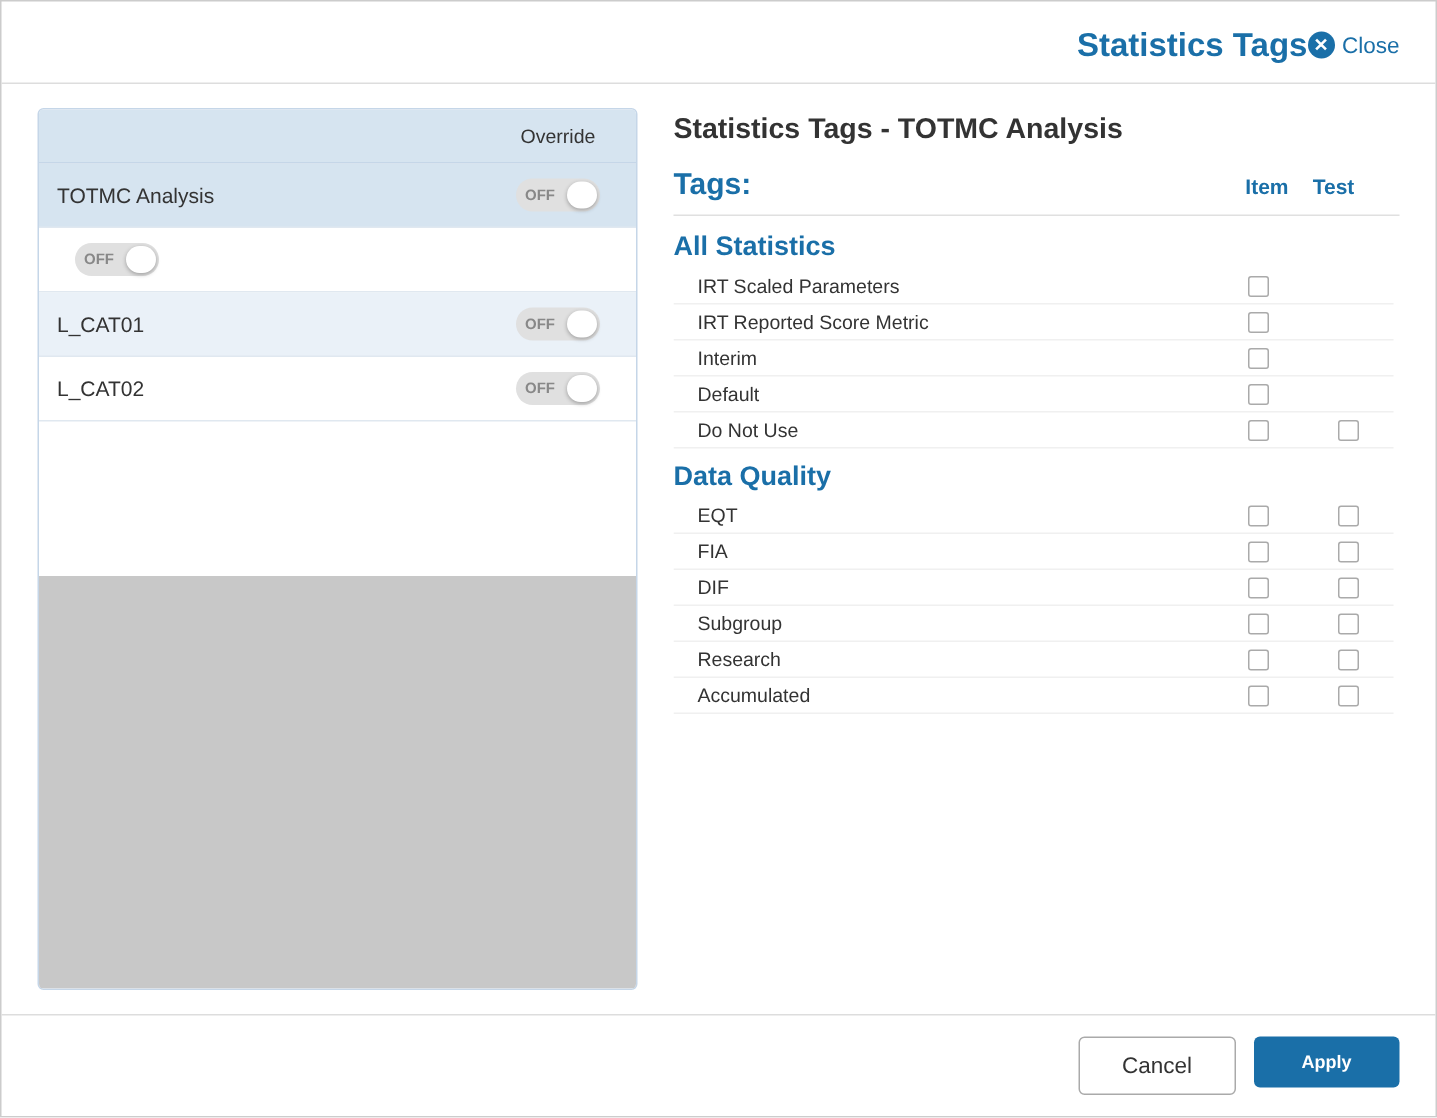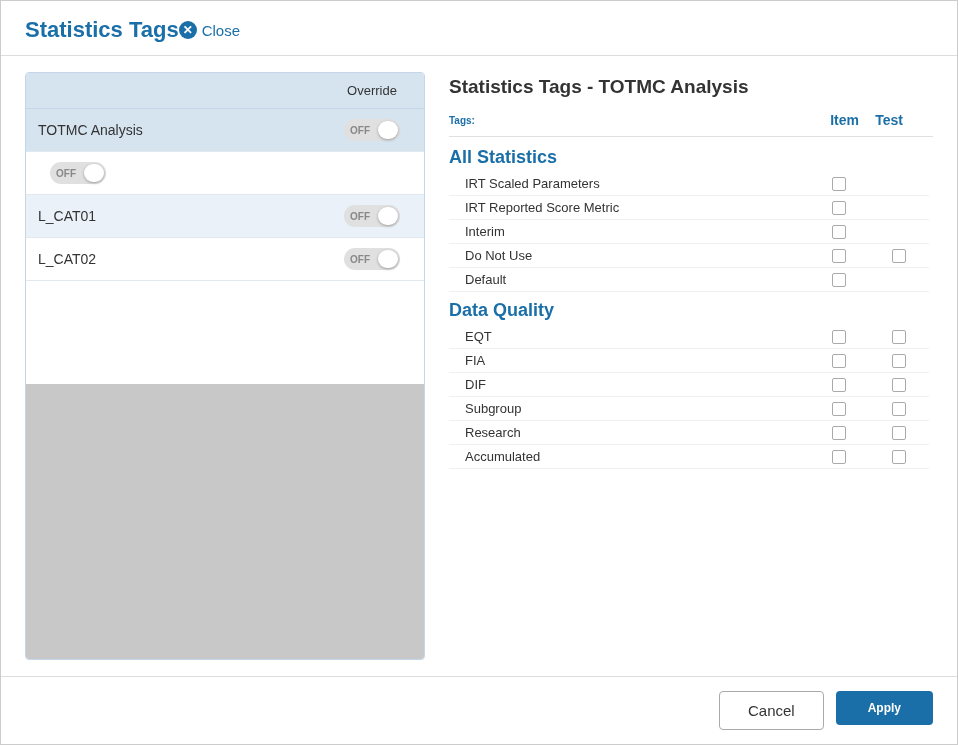--- a/index.html
+++ b/index.html
@@ -16,21 +16,21 @@
       width: 958px;
       min-height: 745px;
       background: #fff;
       border: 1px solid #ccc;
       display: flex;
       flex-direction: column;
     }
     .dialog-header {
       display: flex;
       align-items: center;
-      justify-content: flex-start;
+      justify-content: flex-end;
       padding: 16px 24px 12px 24px;
       border-bottom: 1px solid #ddd;
     }
     .dialog-title {
       font-size: 22px;
       font-weight: bold;
       color: #1a6fa8;
     }
     .close-btn {
       display: flex;
@@ -159,21 +159,21 @@
       margin-top: 4px;
     }
     .tags-table-header {
       display: flex;
       align-items: center;
       margin-bottom: 6px;
     }
     .tags-col-label {
       color: #1a6fa8;
       font-weight: bold;
-      font-size: 10px;
+      font-size: 20px;
       flex: 1;
     }
     .tags-col-item {
       color: #1a6fa8;
       font-weight: bold;
       font-size: 14px;
       width: 60px;
       text-align: right;
     }
     .tags-col-test {
@@ -348,34 +348,34 @@
             <div class="tags-row-test"></div>
           </div>
           <div class="tags-row">
             <span class="tags-row-label">Interim</span>
             <div class="tags-row-item">
               <div class="checkbox"></div>
             </div>
             <div class="tags-row-test"></div>
           </div>
           <div class="tags-row">
+            <span class="tags-row-label">Default</span>
+            <div class="tags-row-item">
+              <div class="checkbox"></div>
+            </div>
+            <div class="tags-row-test"></div>
+          </div>
+          <div class="tags-row">
             <span class="tags-row-label">Do Not Use</span>
             <div class="tags-row-item">
               <div class="checkbox"></div>
             </div>
             <div class="tags-row-test">
               <div class="checkbox"></div>
             </div>
-          </div>
-          <div class="tags-row">
-            <span class="tags-row-label">Default</span>
-            <div class="tags-row-item">
-              <div class="checkbox"></div>
-            </div>
-            <div class="tags-row-test"></div>
           </div>
 
           <div class="tags-section-header">Data Quality</div>
           <div class="tags-row">
             <span class="tags-row-label">EQT</span>
             <div class="tags-row-item">
               <div class="checkbox"></div>
             </div>
             <div class="tags-row-test">
               <div class="checkbox"></div>

